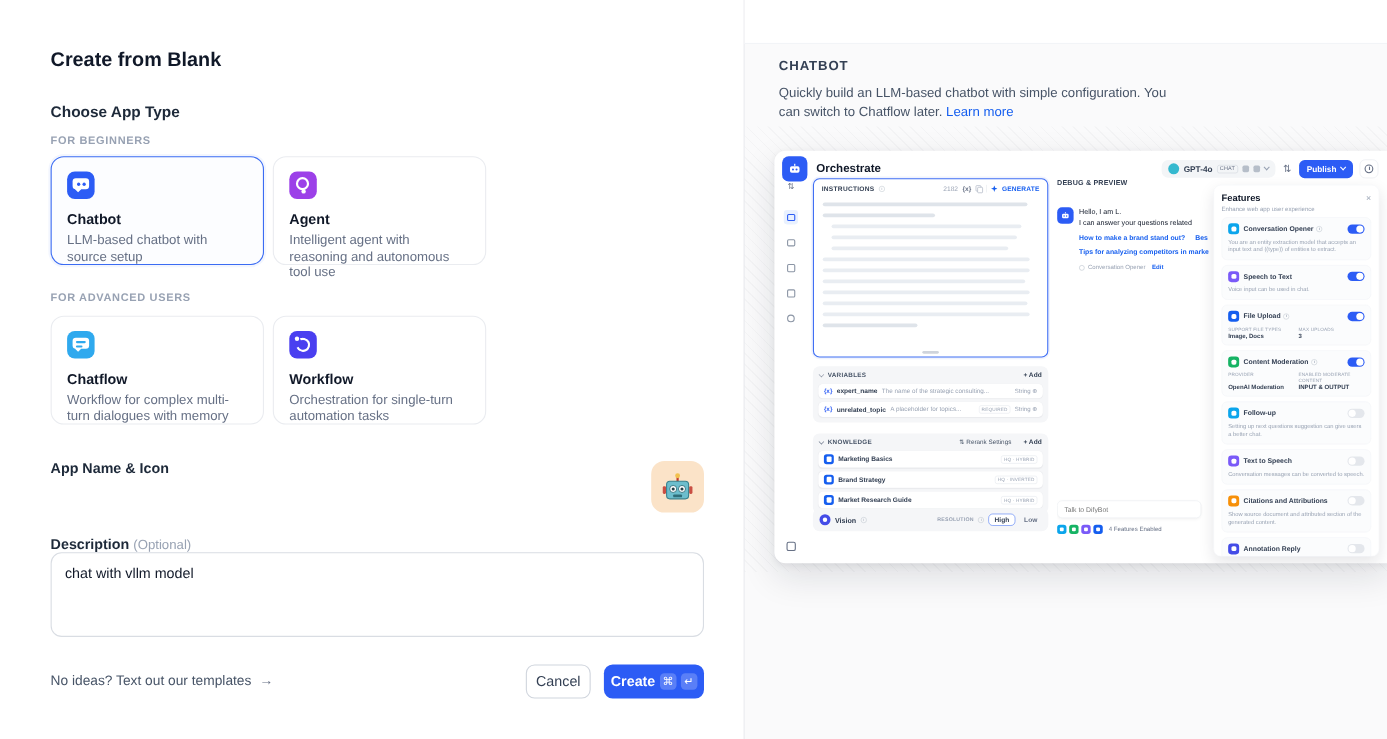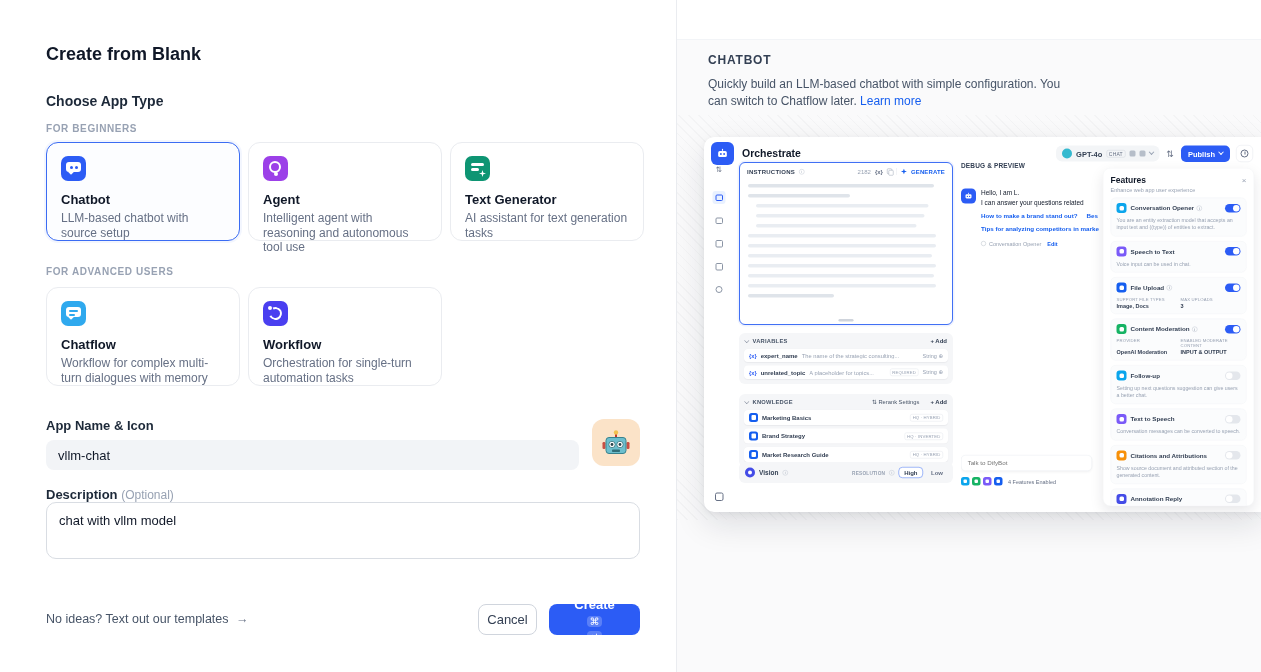--- a/index.html
+++ b/index.html
@@ -31,25 +31,25 @@
   .appicon .line { position:absolute; left:8px; height:2px; background:inherit; border-radius:1px; }
   .appicon .l1{ top:9px; width:9px; } .appicon .l2{ top:12.5px; width:6px; }
   .appicon .loop { position:absolute; left:6px; top:6px; width:13px; height:13px; border:2.5px solid #fff; border-radius:50%; border-left-color:transparent; transform:rotate(20deg); }
 
   .lp-field-label { position:absolute; left:46px; font-size:13px; font-weight:700; color:#1d2939; }
   .lp-name-label { top:418px; }
   .lp-name-input { position:absolute; left:46px; top:440px; width:533px; height:30px; background:#f2f4f7; border:none; border-radius:8px; padding:0 12px; font-size:13px; color:#101828; font-family:"Liberation Sans",sans-serif; }
   .lp-avatar { position:absolute; left:592px; top:419px; width:48px; height:47px; border-radius:12px; background:#fbe3c8; display:flex; align-items:center; justify-content:center; cursor:pointer; }
   .lp-desc-label { top:487px; }
   .lp-desc-label .opt { font-weight:400; color:#98a2b3; font-size:12px; }
-  .lp-textarea { position:absolute; left:46px; top:502px; width:594px; height:57px; border:1px solid #d9dde3; border-radius:10px; background:#fff; padding:10px 12px; font-size:13px; color:#101828; font-family:"Liberation Sans",sans-serif; resize:none; }
+  .lp-textarea { position:absolute; left:46px; top:502px; width:594px; height:77px; border:1px solid #d9dde3; border-radius:10px; background:#fff; padding:10px 12px; font-size:13px; color:#101828; font-family:"Liberation Sans",sans-serif; resize:none; }
   .lp-footer-link { position:absolute; left:46px; top:612px; font-size:12.5px; color:#475467; cursor:pointer; }
   .lp-footer-link .arr { margin-left:4px; color:#667085; }
   .btn-cancel { position:absolute; left:478px; top:604px; width:59px; height:31px; background:#fff; border:1px solid #d0d5dd; border-radius:8px; font-size:13px; font-weight:500; color:#344054; font-family:"Liberation Sans",sans-serif; cursor:pointer; }
-  .btn-create { position:absolute; left:549px; top:604px; width:91px; height:31px; background:#2c5cf5; border:none; border-radius:8px; font-size:13px; font-weight:700; color:#fff; font-family:"Liberation Sans",sans-serif; cursor:pointer; display:flex; align-items:center; justify-content:center; gap:4px;flex-direction:column; }
+  .btn-create { position:absolute; left:549px; top:604px; width:91px; height:31px; background:#2c5cf5; border:none; border-radius:8px; font-size:13px; font-weight:700; color:#fff; font-family:"Liberation Sans",sans-serif; cursor:pointer; display:flex; align-items:center; justify-content:center; gap:4px; }
   .kbd { display:inline-flex; align-items:center; justify-content:center; width:15px; height:15px; border-radius:4px; background:rgba(255,255,255,.22); font-size:10px; font-weight:400; }
 
   
   .right-panel { position:absolute; left:676px; top:0; width:585px; height:672px; background:#fafafb; border-left:1px solid #eaecf0; }
   .rp-strip { height:40px; background:#fff; border-bottom:1px solid #f2f4f7; }
   .rp-heading { position:absolute; left:31px; top:53px; font-size:12px; font-weight:700; letter-spacing:.8px; color:#344054; }
   .rp-desc { position:absolute; left:31px; top:76px; width:356px; font-size:12px; line-height:1.45; color:#475467; }
   .rp-desc .learn { color:#155eef; font-weight:500; cursor:pointer; }
   .preview-zone { position:absolute; left:0; top:115px; width:585px; height:405px;
     background:repeating-linear-gradient(45deg, rgba(16,24,40,.028) 0 1px, transparent 1px 7px);text-decoration:underline; }
@@ -189,29 +189,20 @@
       <p>LLM-based chatbot with source setup</p>
     </div>
     <div class="app-card">
       <div class="appicon" style="background: rgb(156, 64, 232);">
         <div class="ring"></div>
           <div class="core"></div>
       </div>
       <h3>Agent</h3>
       <p>Intelligent agent with reasoning and autonomous tool use</p>
     </div>
-    <div class="app-card">
-      <div class="appicon" style="background: rgb(14, 149, 115);">
-        <div class="bar b1"></div>
-          <div class="bar b2"></div>
-          <div class="spark"></div>
-      </div>
-      <h3>Text Generator</h3>
-      <p>AI assistant for text generation tasks</p>
-    </div>
   </div>
 
   <div class="lp-seclabel lp-adv">FOR ADVANCED USERS</div>
 
   <div class="cards-row row-2">
     <div class="app-card">
       <div class="appicon" style="background: rgb(47, 169, 238);">
         <div class="bubble"></div>
           <div class="tail"></div>
           <div class="line l1"></div>
@@ -224,21 +215,20 @@
       <div class="appicon" style="background: rgb(74, 63, 240);">
         <div class="loop"></div>
           <div class="core" style="top:5px;left:5px;"></div>
       </div>
       <h3>Workflow</h3>
       <p>Orchestration for single-turn automation tasks</p>
     </div>
   </div>
 
   <div class="lp-field-label lp-name-label">App Name &amp; Icon</div>
-  <input class="lp-name-input" type="text" value="vllm-chat" style="">
   <div class="lp-avatar" style="background: rgb(251, 227, 200);">
     <svg width="32" height="32" viewBox="0 0 32 32">
       <rect x="15" y="6" width="2" height="5" fill="#c0392b"></rect>
       <circle cx="16" cy="5.5" r="2.2" fill="#f2c14e"></circle>
       <rect x="2.5" y="15" width="3" height="7" rx="1.2" fill="#c94f43"></rect>
       <rect x="26.5" y="15" width="3" height="7" rx="1.2" fill="#c94f43"></rect>
       <rect x="6" y="10.5" width="20" height="16" rx="3" fill="#6cbecd" stroke="#38828e" stroke-width="1"></rect>
       <circle cx="12" cy="17.5" r="3.2" fill="#fff" stroke="#2f6e79" stroke-width="0.8"></circle>
       <circle cx="20" cy="17.5" r="3.2" fill="#fff" stroke="#2f6e79" stroke-width="0.8"></circle>
       <circle cx="12" cy="17.5" r="1.4" fill="#25424a"></circle>

